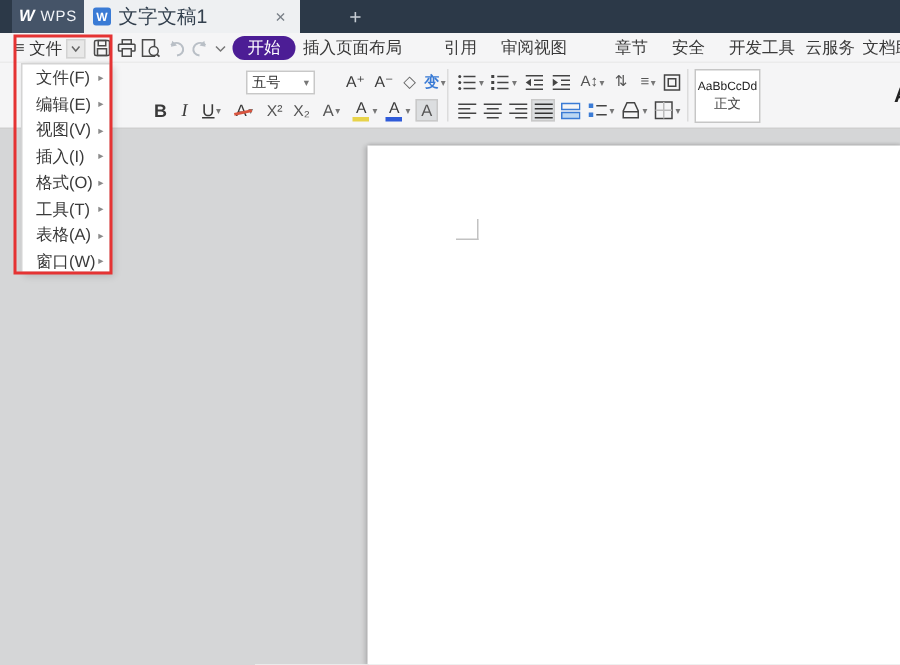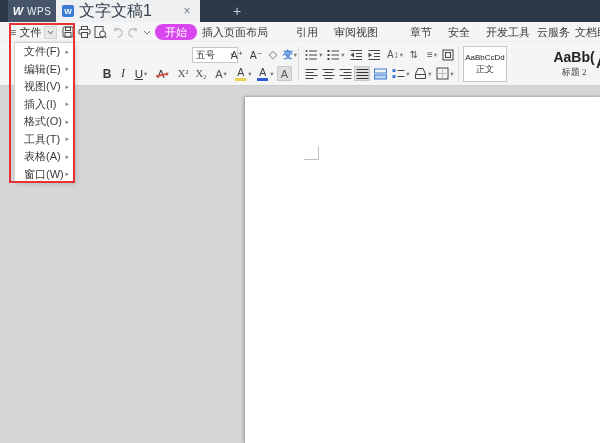--- a/index.html
+++ b/index.html
@@ -10,37 +10,37 @@
   
   #titlebar { position:absolute; left:0; top:0; width:600px; height:22px; background:#2c3948; }
   #wps-btn { position:absolute; left:8px; top:0; width:48px; height:22px; background:#455468;
              display:flex; align-items:center; justify-content:center; gap:4px; color:#fff; cursor:default; }
   #wps-btn .wlogo { font-weight:bold; font-style:italic; font-size:11px; color:#fff; }
   #wps-btn .wtxt  { font-size:10px; letter-spacing:.5px; color:#f0f3f7; }
   #doc-tab { position:absolute; left:56px; top:0; width:144px; height:22px; background:#eef0f2;
              display:flex; align-items:center; padding:0 6px; gap:5px; }
   #doc-tab .dicon { width:12px; height:12px; background:#3a7bd5; border-radius:2px; color:#fff;
                     font-size:8px; font-weight:bold; display:flex; align-items:center; justify-content:center; }
-  #doc-tab .ttl { font-size:16px; color:#33404e; flex:1; }
+  #doc-tab .ttl { font-size:13px; color:#33404e; flex:1; }
   #doc-tab .tclose { color:#7a8088; font-size:12px; width:14px; text-align:center; cursor:pointer; }
   #newtab { position:absolute; left:222px; top:0; width:30px; height:22px; color:#c7cdd4; font-size:14px;
             display:flex; align-items:center; justify-content:center; }
 
   
   #menubar { position:absolute; left:0; top:22px; width:600px; height:20px; background:#f5f5f6;
              border-bottom:1px solid #ebebeb; }
   #file-btn { position:absolute; left:10px; top:2px; height:16px; display:flex; align-items:center; gap:3px; }
   #file-btn .ham { font-size:11px; color:#555; }
   #file-btn .lbl { font-size:11px; color:#333; }
   #file-btn .chev { width:13px; height:13px; background:#e8e8e8; border:1px solid #d2d2d2;
                     display:flex; align-items:center; justify-content:center; }
   .qa { position:absolute; top:3px; width:14px; height:14px; display:flex; align-items:center; justify-content:center; }
   .rtab { position:absolute; top:2px; height:16px; line-height:16px; font-size:11px; color:#3a3a3a;
           text-align:center; white-space:nowrap; }
-  .rtab.active { background:#d946ef; color:#fff; border-radius:8px; padding:0 10px; }
+  .rtab.active { background:#4c1d95; color:#fff; border-radius:8px; padding:0 10px; }
 
   
   #toolbar { position:absolute; left:0; top:42px; width:600px; height:44px; background:#f5f5f6;
              border-bottom:1px solid #cfcfcf; }
   .vsep { position:absolute; top:4px; width:1px; height:35px; background:#dcdcdc; }
   #fmt-painter { position:absolute; left:66px; top:2px; width:36px; height:40px;
                  display:flex; flex-direction:column; align-items:center; justify-content:center; gap:1px; }
   #fmt-painter .cap { font-size:9px; color:#3a3a3a; white-space:nowrap; }
   .combo { position:absolute; top:5px; height:16px; background:#fff; border:1px solid #c8c8c8;
            display:flex; align-items:center; padding:0 3px; }
@@ -52,21 +52,21 @@
   .tbtn .dd { font-size:6.5px; color:#777; margin-left:1px; }
   .pressed { background:#dcdee0; border:1px solid #c9c9c9; }
   .bB { font-weight:bold; font-size:12px; }
   .bI { font-style:italic; font-family:"Liberation Serif",serif; font-size:12px; }
   .bU { text-decoration:underline; font-size:11.5px; }
   .strikeA { position:relative; }
   .strikeA .bar { position:absolute; left:-1px; top:6px; width:12px; height:1.5px; background:#d8543e; transform:rotate(-12deg); }
   .ubar { position:absolute; left:1px; bottom:0; width:11px; height:3px; }
   .ubar.blue { background:#2f5bd9; } .ubar.yellow { background:#e8d34a; }
   .colA { position:relative; width:13px; height:15px; display:flex; align-items:flex-start; justify-content:center; font-size:10.5px; }
-  .fx { color:#555; font-size:11px; font-family:Liberation Serif, serif; }
+  .fx { color:#555; font-size:11px; font-family:Liberation Sans, sans-serif; }
   .sup { font-size:10.5px; }
   .pinyin { color:#3a7bd5; font-size:10px; font-weight:bold; }
 
   
   .stylebox { position:absolute; top:4px; height:36px; display:flex; flex-direction:column;
               align-items:center; justify-content:center; }
   .stylebox.sel { background:#fff; border:1px solid #c6c6c6; }
   .stylebox .smp { font-size:8px; color:#222; white-space:nowrap; }
   .stylebox .smp.big { font-size:14px; font-weight:bold; line-height:15px; }
   .stylebox .nm { font-size:9px; color:#444; margin-top:1px; white-space:nowrap;font-family:Liberation Serif, serif; }
@@ -168,21 +168,21 @@
     <span class="rtab" style="left:410px">章节</span>
     <span class="rtab" style="left:448px">安全</span>
     <span class="rtab" style="left:486px">开发工具</span>
     <span class="rtab" style="left:537px">云服务</span>
     <span class="rtab" style="left:575px">文档助手</span>
   </div>
 
   <div id="toolbar">
 
 
-    <div class="combo" style="left:192px;width:46px">
+    <div class="combo" style="left:164px;width:46px">
       <span class="cv">五号</span>
       <span class="ca">▾</span>
     </div>
     <div class="tbtn rowA sup" style="left:229px;width:16px">A⁺</div>
     <div class="tbtn rowA sup" style="left:248px;width:16px">A⁻</div>
     <div class="tbtn rowA" style="left:266px;width:14px;color:#666">◇</div>
     <div class="tbtn rowA" style="left:281px;width:18px">
       <span class="pinyin">变</span>
         <span class="dd">▾</span>
     </div>
@@ -341,24 +341,20 @@
       </svg>
         <span class="dd">▾</span>
     </div>
 
     <div class="vsep" style="left:458px"></div>
 
     <div class="stylebox sel" style="left:463px;width:44px">
       <span class="smp">AaBbCcDd</span>
       <span class="nm">正文</span>
     </div>
-    <div class="stylebox" style="left:553px;width:42px">
-      <span class="smp big">AaBb(</span>
-      <span class="nm">标题 2</span>
-    </div>
     <div class="stylebox" style="left:594px;width:14px">
       <span class="smp big">A</span>
       <span class="nm"></span>
     </div>
   </div>
 
   <div id="docarea">
     <div id="page">
       <div class="cropV"></div>
       <div class="cropH"></div>

